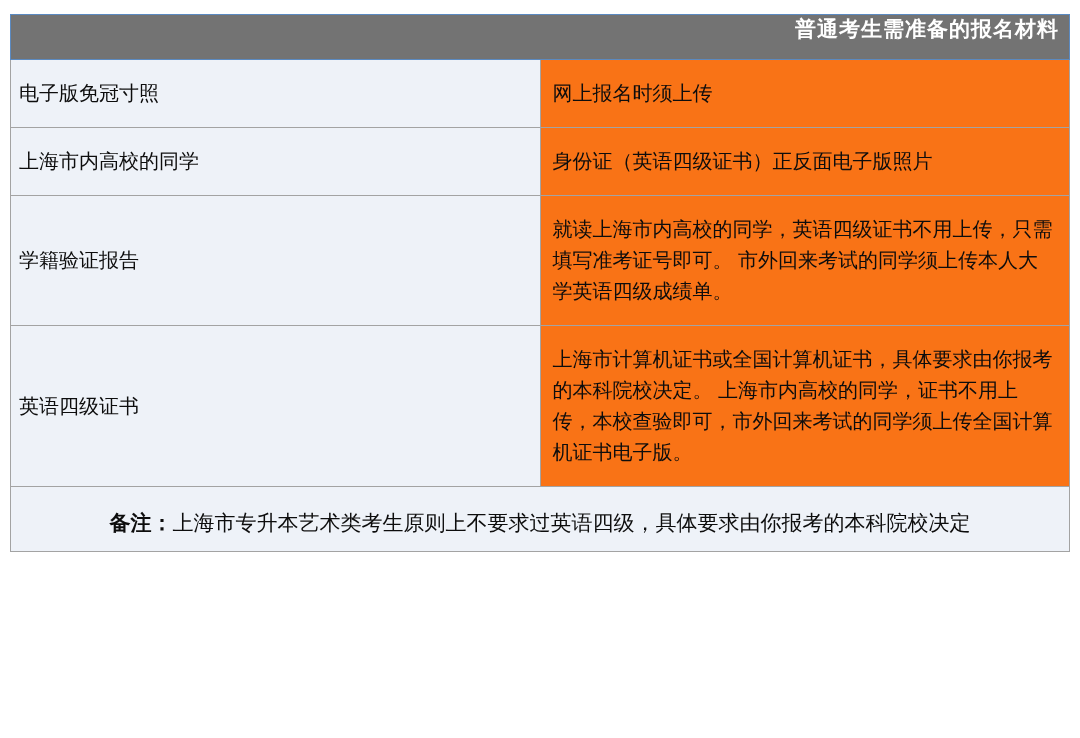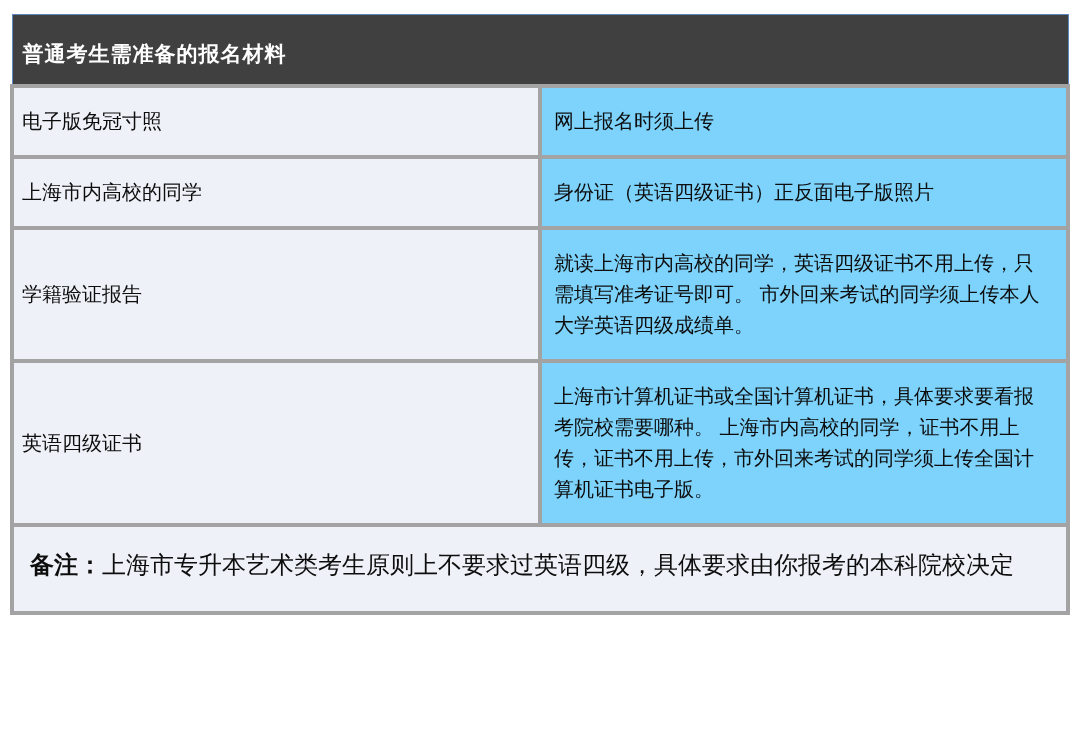--- a/index.html
+++ b/index.html
@@ -21,52 +21,53 @@
     box-sizing: border-box;
     padding: 14px 10px 10px 10px;
   }
   .mat-table {
     width: 1060px;
     margin: 0 auto;
     border-collapse: collapse;
     table-layout: fixed;
   }
   .mat-table td, .mat-table th {
-    border: 4px solid #a3a3a3;
+    border: 1px solid #a3a3a3;
     vertical-align: middle;
   }
   .header-row th {
-    background: #404040;
+    background: #737373;
     color: #ffffff;
     font-size: 21px;
     font-weight: bold;
-    text-align: left;
-    padding: 25px 10px 16px 10px;
+    text-align: right;
+    padding: 0 10px 16px 10px;
     letter-spacing: 1px;
     border: 1px solid #5b8ac1;
   }
   .row-label {
     width: 246px;
     background: #eef2f8;
     font-size: 20px;
     padding: 18px 12px 18px 8px;
     line-height: 1.45;
     color: #0d0d0d;
   }
   .row-value {
-    background: #7dd3fc;
+    background: #f97316;
     font-size: 20px;
     padding: 18px 16px 18px 12px;
     line-height: 1.55;
     color: #0d0d0d;
   }
   .note-row td {
     background: #eef2f8;
-    font-size: 24px;
-    padding: 20px 16px 28px 16px;
+    font-size: 21px;
+    text-align: center;
+    padding: 20px 16px 12px 16px;
     line-height: 1.5;
     color: #0d0d0d;
   }
   .note-row b {
     font-weight: bold;
   }
 </style>
 </head>
 <body>
 
@@ -83,20 +84,20 @@
       <tr>
         <td class="row-label">上海市内高校的同学</td>
         <td class="row-value">身份证（英语四级证书）正反面电子版照片</td>
       </tr>
       <tr>
         <td class="row-label">学籍验证报告</td>
         <td class="row-value">就读上海市内高校的同学，英语四级证书不用上传，只需填写准考证号即可。 市外回来考试的同学须上传本人大学英语四级成绩单。</td>
       </tr>
       <tr>
         <td class="row-label">英语四级证书</td>
-        <td class="row-value">上海市计算机证书或全国计算机证书，具体要求要看报考院校需要哪种。 上海市内高校的同学，证书不用上传，证书不用上传，市外回来考试的同学须上传全国计算机证书电子版。</td>
+        <td class="row-value">上海市计算机证书或全国计算机证书，具体要求由你报考的本科院校决定。 上海市内高校的同学，证书不用上传，本校查验即可，市外回来考试的同学须上传全国计算机证书电子版。</td>
       </tr>
       <tr class="note-row">
         <td colspan="2"><b>备注：</b><span>上海市专升本艺术类考生原则上不要求过英语四级，具体要求由你报考的本科院校决定</span></td>
       </tr>
     </tbody>
   </table>
 </div>
 
 </body></html>

